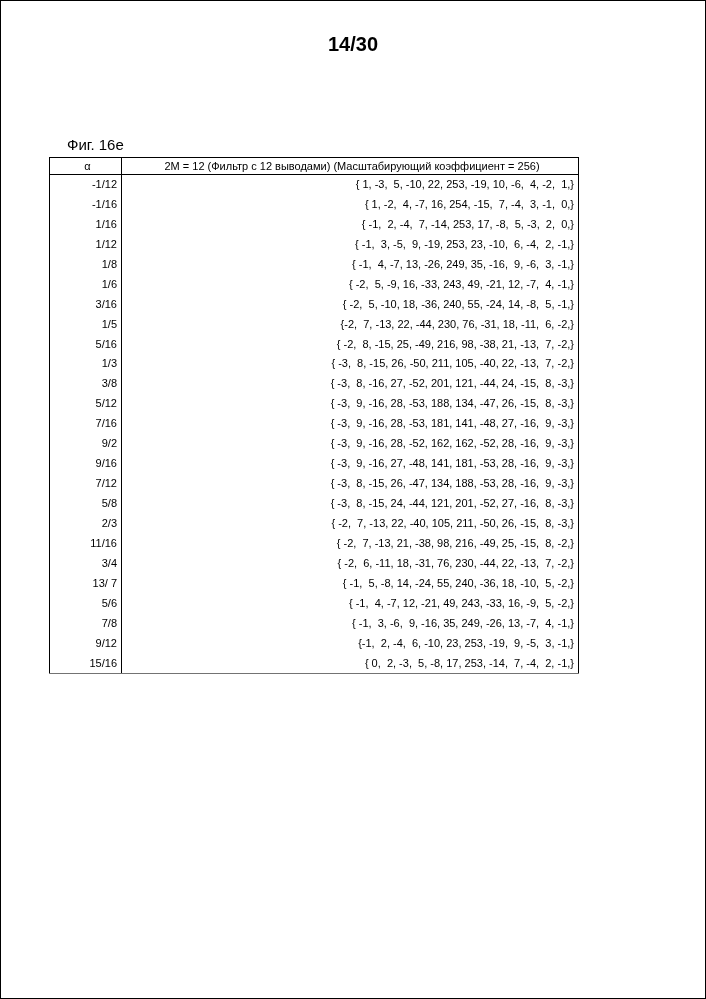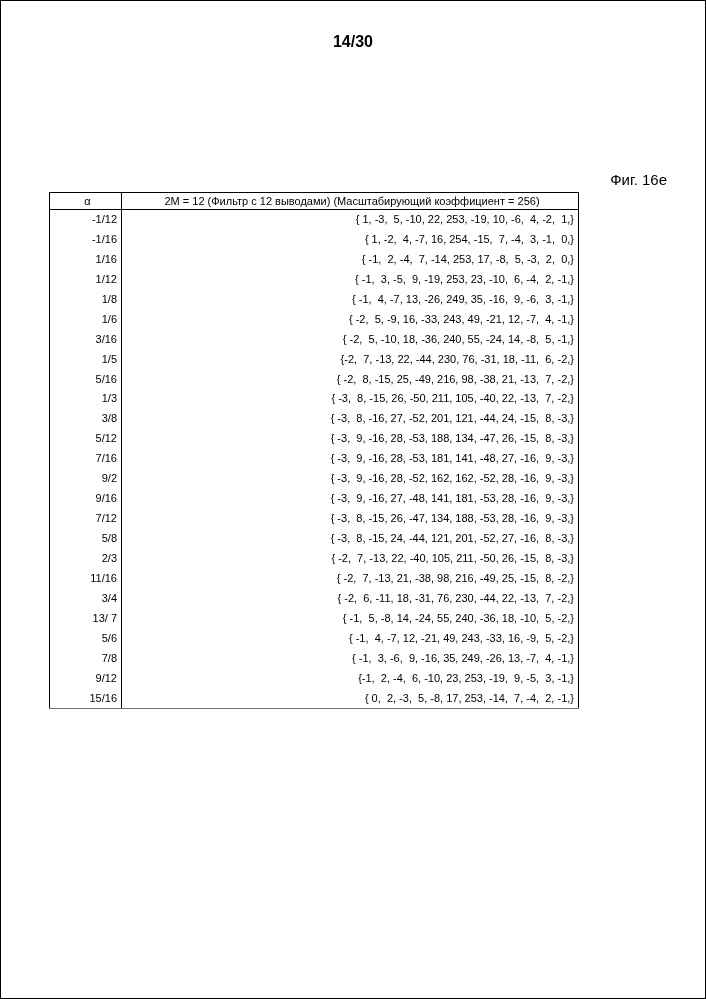--- a/index.html
+++ b/index.html
@@ -15,29 +15,28 @@
     border: 1px solid #000;
     position: relative;
     font-family: "Arial", "Helvetica", sans-serif;
     font-size: 12px;
     color: #000;
     padding: 28px 38px;
   }
   .page-number {
     text-align: center;
     font-weight: bold;
-    font-size: 16px;
+    font-size: 20px;
     margin-top: 4px;
-    margin-bottom: 120px;
+    margin-bottom: 80px;
   }
   .figure-label {
     font-size: 15px;
     margin-bottom: 4px;
     margin-left: 28px;
-    text-align: right;
   }
   table.filter-table {
     border-collapse: collapse;
     width: 530px;
     margin-left: 10px;
     table-layout: fixed;
   }
   table.filter-table th,
   table.filter-table td {
     border: 1px solid #000;

